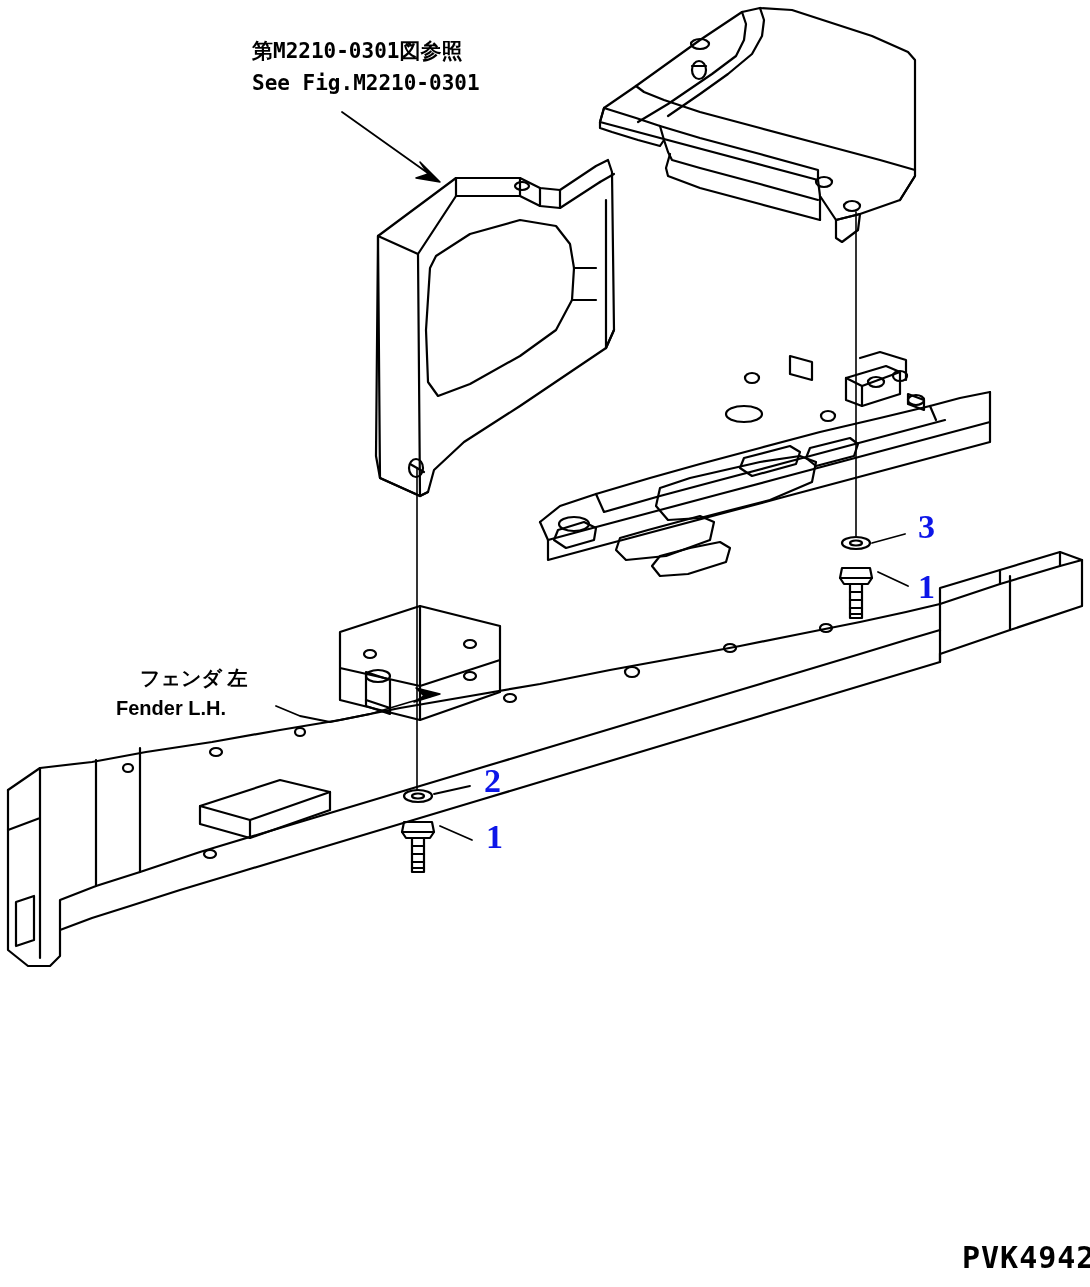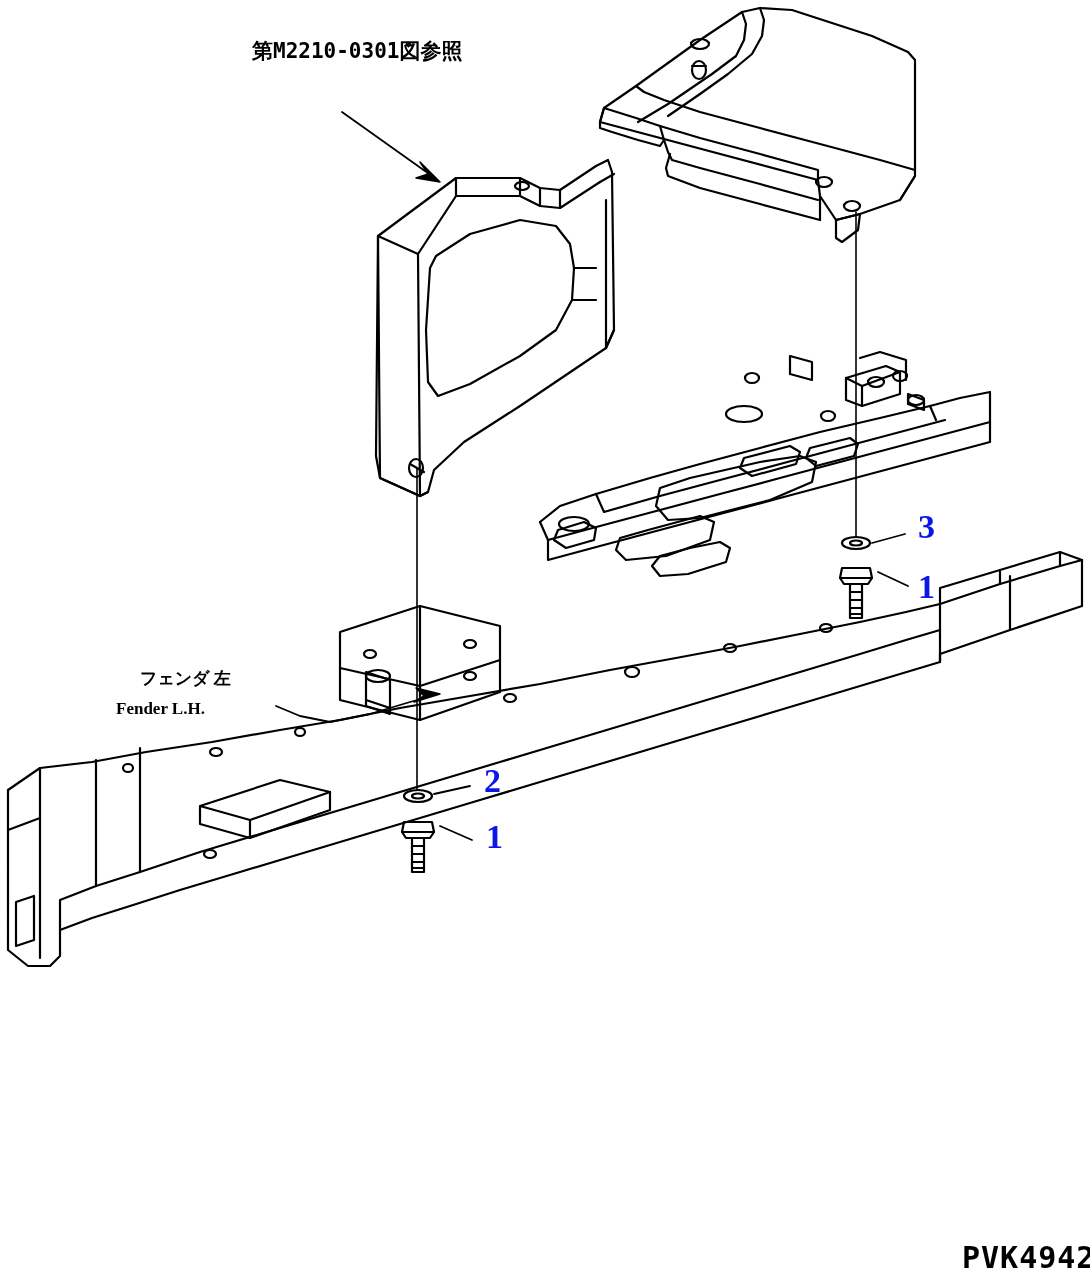--- a/index.html
+++ b/index.html
@@ -26,22 +26,22 @@
     color: #000000;
   }
   .ref-note {
     font-family: "DejaVu Sans Mono", monospace;
     font-size: 21px;
     font-weight: bold;
     line-height: 30px;
     letter-spacing: 0px;
   }
   .fender-label {
-    font-family: Liberation Serif, serif;
-    font-size: 17px;
+    font-family: Liberation Sans, sans-serif;
+    font-size: 20px;
     font-weight: bold;
     line-height: 29px;
   }
   .callout {
     font-family: "Liberation Serif", serif;
     font-size: 34px;
     font-weight: bold;
     color: #0d16e8;
   }
   .figcode {
@@ -228,20 +228,21 @@
 
       <g>
         <path d="M276,706 L300,716 L330,722 L370,714 L410,702 L432,696" stroke-width="1.8"></path>
         <path d="M440,694 L416,688 L424,696 L414,702 Z" fill="#000000" stroke="#000000" stroke-width="1.5"></path>
       </g>
 
     </g>
   </svg>
 
   <div class="txt ref-note" style="left:252px; top:36px;">第M2210-0301図参照</div>
+  <div class="txt ref-note" style="left:252px; top:68px;">See Fig.M2210-0301</div>
 
   <div class="txt fender-label" style="left:140px; top:664px;">フェンダ 左</div>
   <div class="txt fender-label" style="left:116px; top:694px;">Fender L.H.</div>
 
   <div class="txt callout" style="left:918px; top:508px;">3</div>
   <div class="txt callout" style="left:918px; top:568px;">1</div>
   <div class="txt callout" style="left:484px; top:762px;">2</div>
   <div class="txt callout" style="left:486px; top:818px;">1</div>
 
   <div class="txt figcode" style="left:962px; top:1240px;">PVK4942</div>

